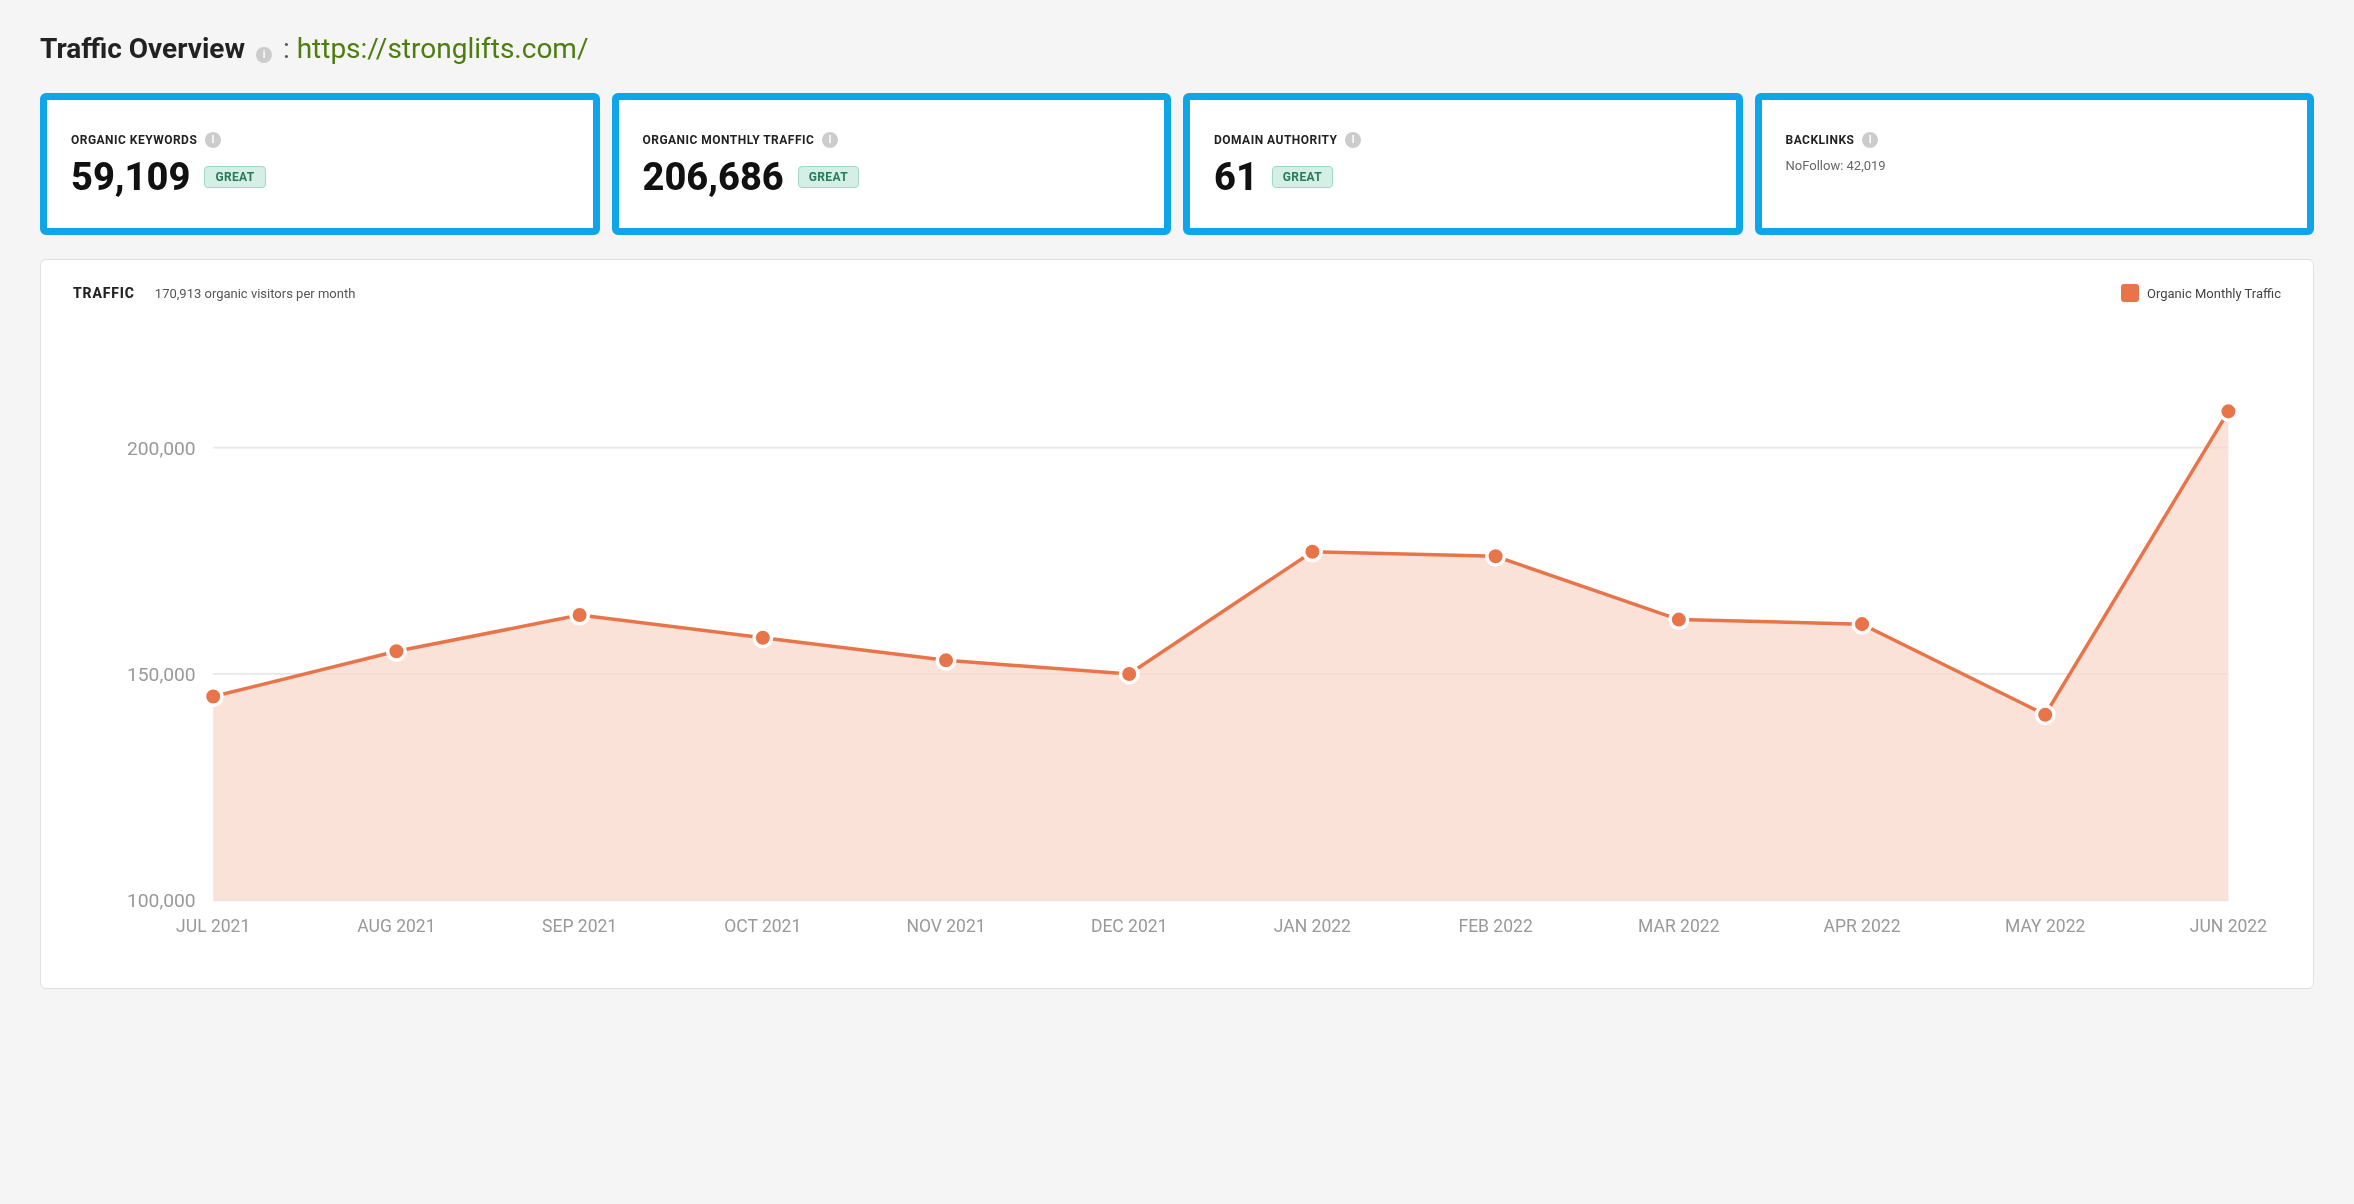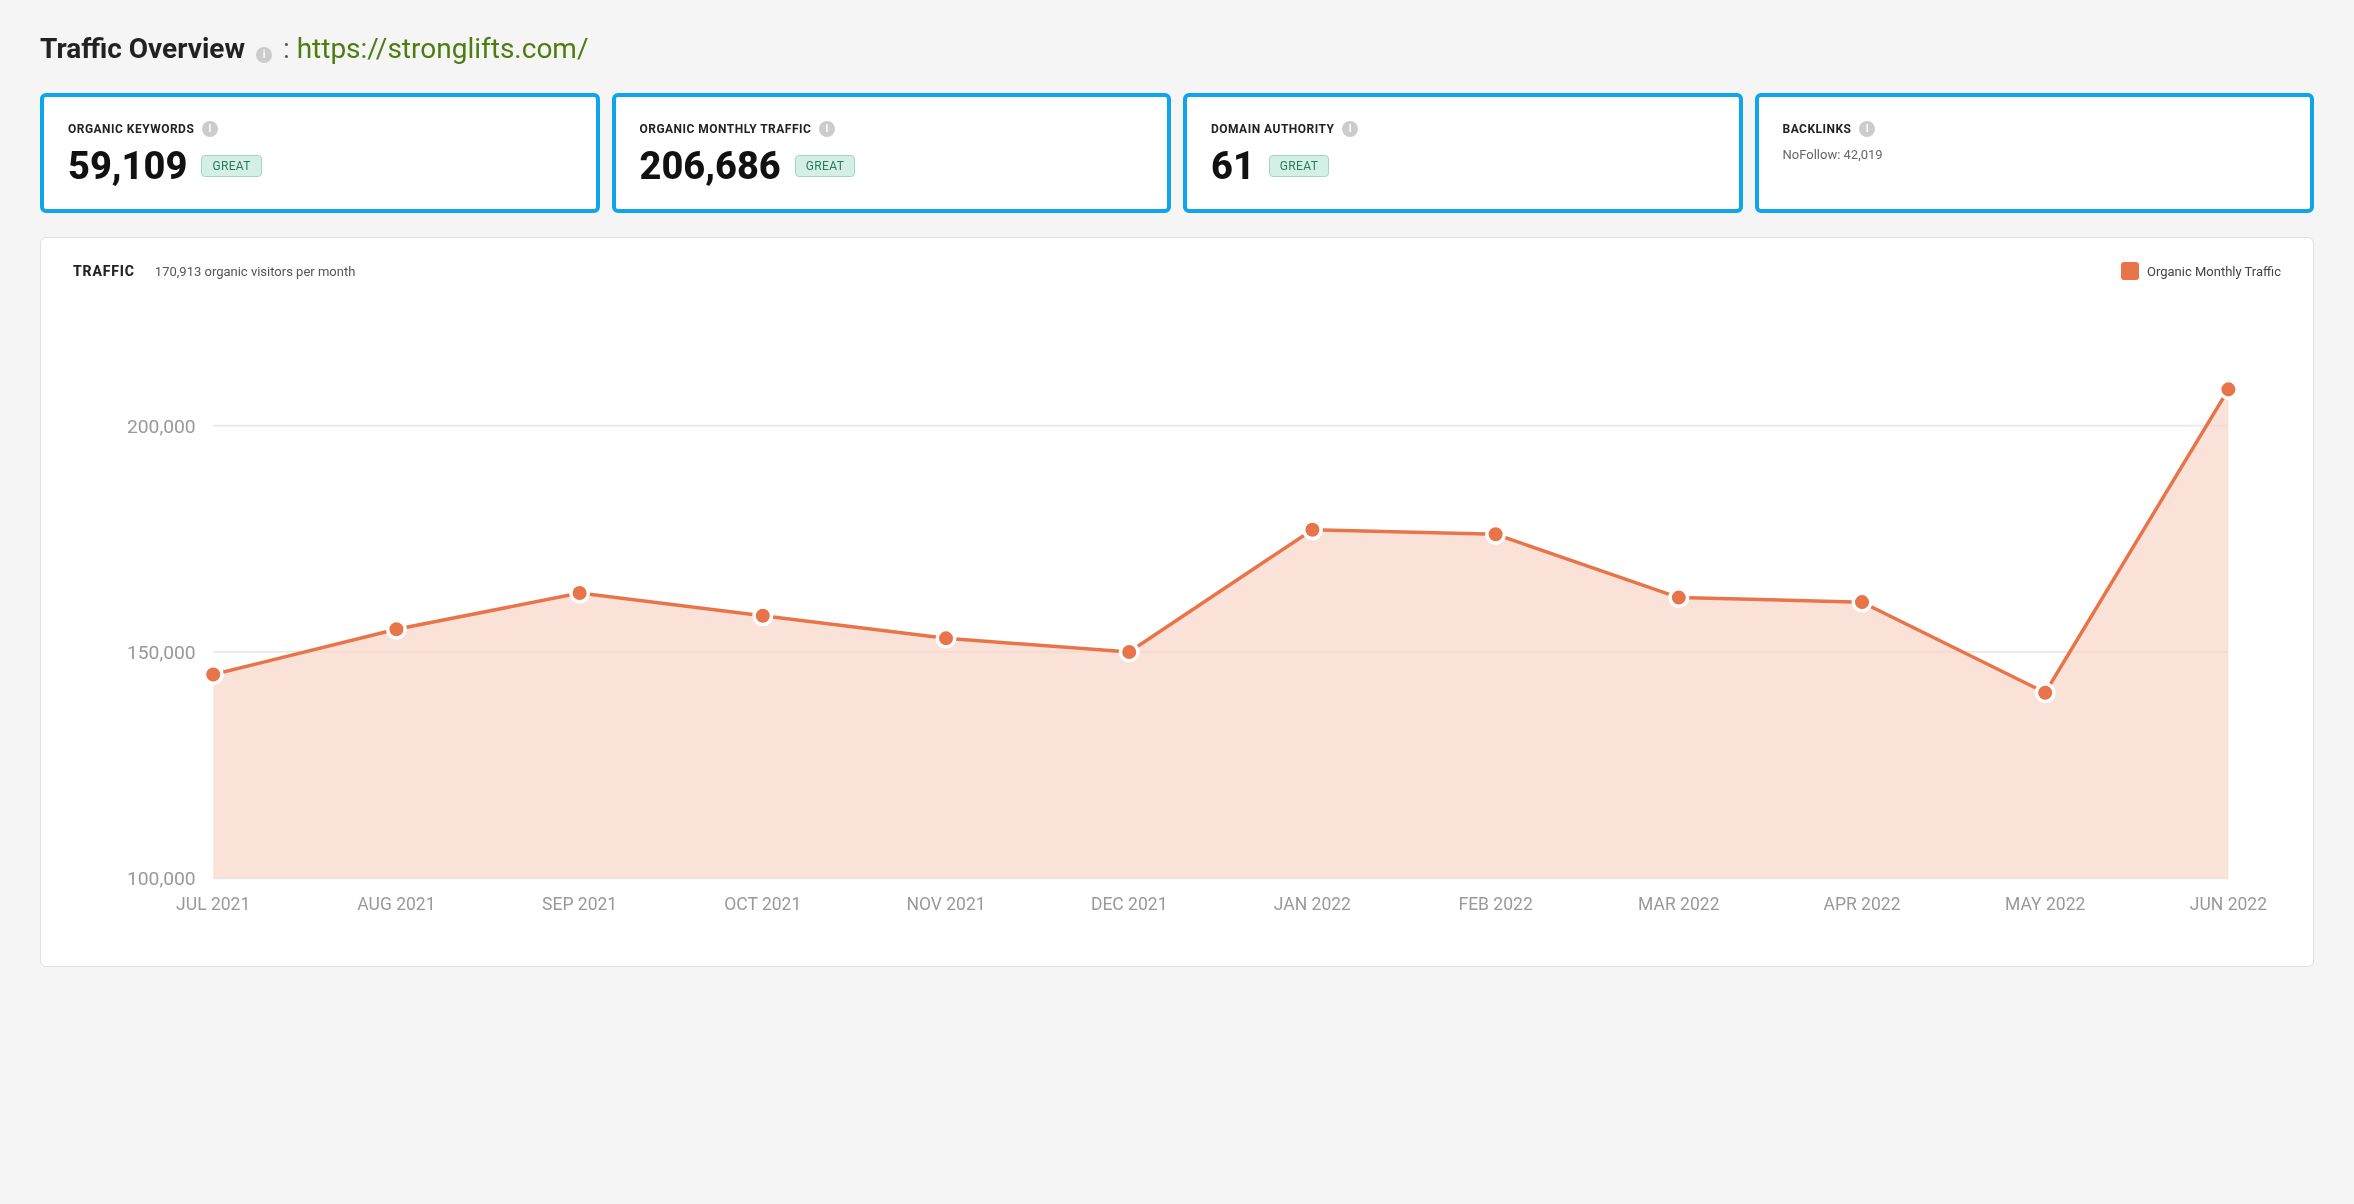--- a/index.html
+++ b/index.html
@@ -40,23 +40,23 @@
 
     
     .metrics-row {
       display: grid;
       grid-template-columns: 1fr 1fr 1fr 1fr;
       gap: 12px;
       margin-bottom: 24px;
     }
     .metric-card {
       background: #fff;
-      border: 4px solid #0ea5e9;
+      border: 7px solid #0ea5e9;
       border-radius: 6px;
-      padding: 24px 24px;
+      padding: 32px 24px;
     }
     .metric-label {
       font-size: 12px;
       font-weight: 700;
       text-transform: uppercase;
       letter-spacing: 0.04em;
       color: #222;
       margin-bottom: 10px;
       display: flex;
       align-items: center;
@@ -71,21 +71,21 @@
       font-size: 38px;
       font-weight: 800;
       color: #111;
       line-height: 1;
     }
     .badge {
       display: inline-block;
       padding: 3px 10px;
       border-radius: 4px;
       font-size: 12px;
-      font-weight: 400;
+      font-weight: 700;
       letter-spacing: 0.03em;
     }
     .badge-great {
       background: #d4f0e6;
       color: #2a7a5a;
       border: 1px solid #a0d9c0;
     }
     .badge-amazing {
       background: #d4f0e6;
       color: #2a7a5a;

